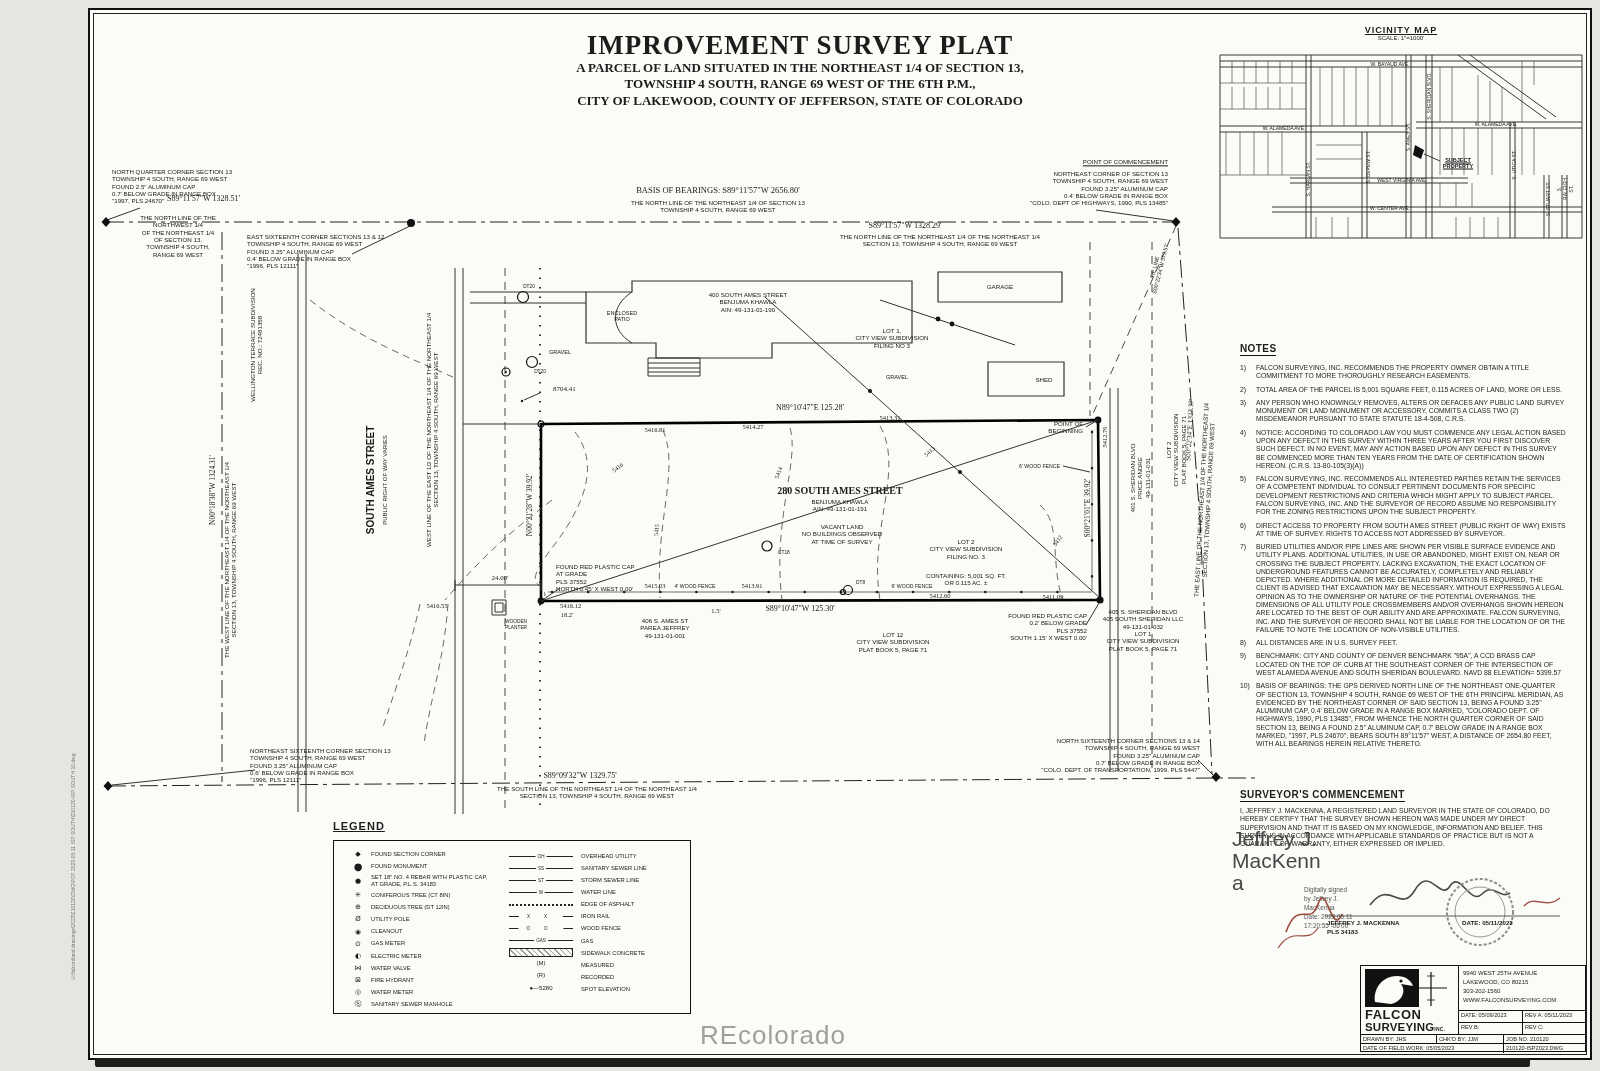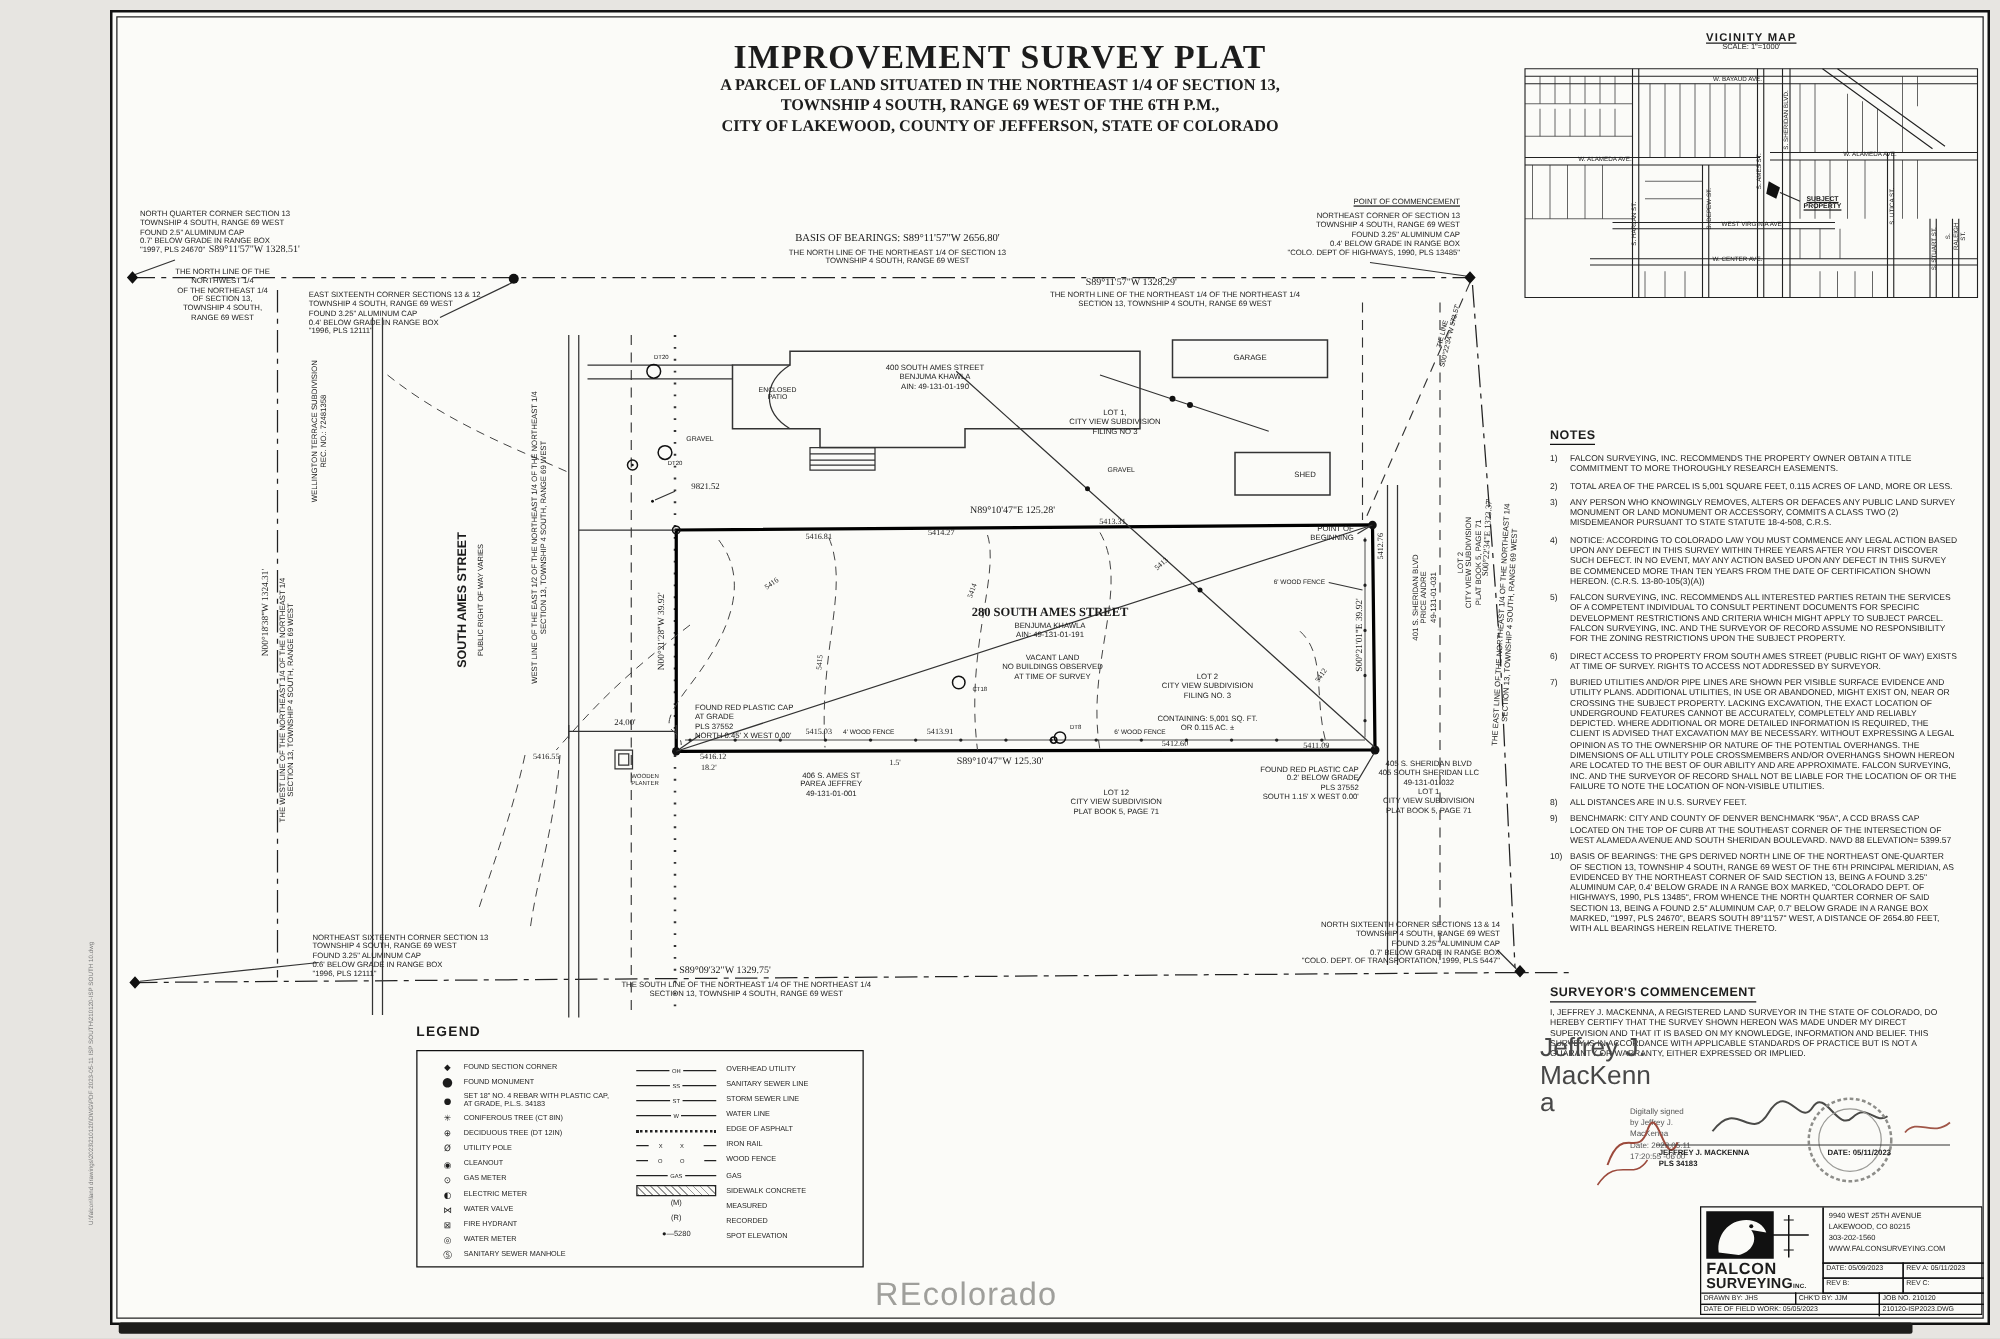--- a/index.html
+++ b/index.html
@@ -18,21 +18,21 @@
   .plat-lab.u{text-decoration:underline;}
   
   .colhead{font-size:10px;font-weight:bold;letter-spacing:.4px;border-bottom:1.3px solid #111;display:inline-block;padding-bottom:1px;}
   .smalltxt{font-size:6.8px;line-height:1.22;}
   .note{display:flex;margin-bottom:5px;}
   .nnum{width:16px;flex:none;}
   .ntext{flex:1;}
   
   #legend{position:absolute;left:333px;top:820px;width:358px;height:196px;}
   #legend .box{position:absolute;left:0;top:20px;width:356px;height:172px;border:1.3px solid #111;background:transparent;}
-  .leg-title{font-size:11px;font-weight:bold;letter-spacing:1px;}
+  .leg-title{font-size:11px;font-weight:bold;text-decoration:underline;letter-spacing:1px;}
   .leg-row{display:flex;align-items:center;height:12.1px;}
   .leg-row.tall{height:17px;}
   .leg-glyph{width:26px;text-align:center;font-family:"DejaVu Sans",sans-serif;font-size:7px;flex:none;}
   .leg-glyph.big{font-size:10px;}
   .leg-lab{font-size:5.8px;line-height:1.1;white-space:pre-line;}
   .ls{width:64px;height:9px;position:relative;flex:none;margin-right:8px;}
   .ls .ln{position:absolute;left:0;right:0;top:4px;border-top:1px solid #222;}
   .ls .ln.dots{border-top:2px dotted #222;}
   .ls .mk{position:absolute;left:50%;top:0;transform:translateX(-50%);background:#fbfbf8;font-size:4.6px;padding:0 2px;line-height:9px;}
   .ls .mk.wide{letter-spacing:14px;padding-left:8px;}
@@ -195,21 +195,21 @@
 PATIO</div>
       <div class="plat-lab" style="left: 560px; top: 352px; font-size: 5.5px; text-align: center; transform: translate(-50%, -50%);">GRAVEL</div>
       <div class="plat-lab" style="left: 897px; top: 377px; font-size: 5.5px; text-align: center; transform: translate(-50%, -50%);">GRAVEL</div>
       <div class="plat-lab" style="left: 1000px; top: 287px; font-size: 6.2px; text-align: center; transform: translate(-50%, -50%);">GARAGE</div>
       <div class="plat-lab" style="left: 1044px; top: 380px; font-size: 6.2px; text-align: center; transform: translate(-50%, -50%);">SHED</div>
       <div class="plat-lab" style="left: 892px; top: 338px; font-size: 6.2px; text-align: center; transform: translate(-50%, -50%);">LOT 1,
 CITY VIEW SUBDIVISION
 FILING NO 3</div>
       <div class="plat-lab" style="left: 529px; top: 287px; font-size: 4.8px; text-align: center; transform: translate(-50%, -50%);">DT20</div>
       <div class="plat-lab" style="left: 540px; top: 372px; font-size: 4.8px; text-align: center; transform: translate(-50%, -50%);">DT20</div>
-      <div class="plat-lab ser" style="left: 553px; top: 389px; font-size: 7px; text-align: left; transform: translate(0px, -50%);">9821.52</div>
+      <div class="plat-lab ser" style="left: 553px; top: 389px; font-size: 7px; text-align: left; transform: translate(0px, -50%);">8704.41</div>
       <div class="plat-lab ser" style="left: 810px; top: 408px; font-size: 8px; text-align: center; transform: translate(-50%, -50%);">N89°10'47"E  125.28'</div>
       <div class="plat-lab ser" style="left: 655px; top: 430px; font-size: 6.5px; text-align: center; transform: translate(-50%, -50%);">5416.81</div>
       <div class="plat-lab ser" style="left: 753px; top: 427px; font-size: 6.5px; text-align: center; transform: translate(-50%, -50%);">5414.27</div>
       <div class="plat-lab ser" style="left: 890px; top: 418px; font-size: 6.5px; text-align: center; transform: translate(-50%, -50%);">5413.31</div>
       <div class="plat-lab" style="left: 1083px; top: 427px; font-size: 6.2px; text-align: right; transform: translate(-100%, -50%);">POINT OF
 BEGINNING</div>
       <div class="plat-lab ser" style="left: 1105px; top: 437px; font-size: 6.5px; text-align: center; transform: translate(-50%, -50%) rotate(-90deg);">5412.76</div>
       <div class="plat-lab ser" style="left: 530px; top: 505px; font-size: 7.5px; text-align: center; transform: translate(-50%, -50%) rotate(-90deg);">N00°21'28"W  39.92'</div>
       <div class="plat-lab ser" style="left: 1088px; top: 508px; font-size: 7.5px; text-align: center; transform: translate(-50%, -50%) rotate(-90deg);">S00°21'01"E  39.92'</div>
       <div class="plat-lab ser b" style="left: 840px; top: 491px; font-size: 10px; text-align: center; transform: translate(-50%, -50%);">280 SOUTH AMES STREET</div>

